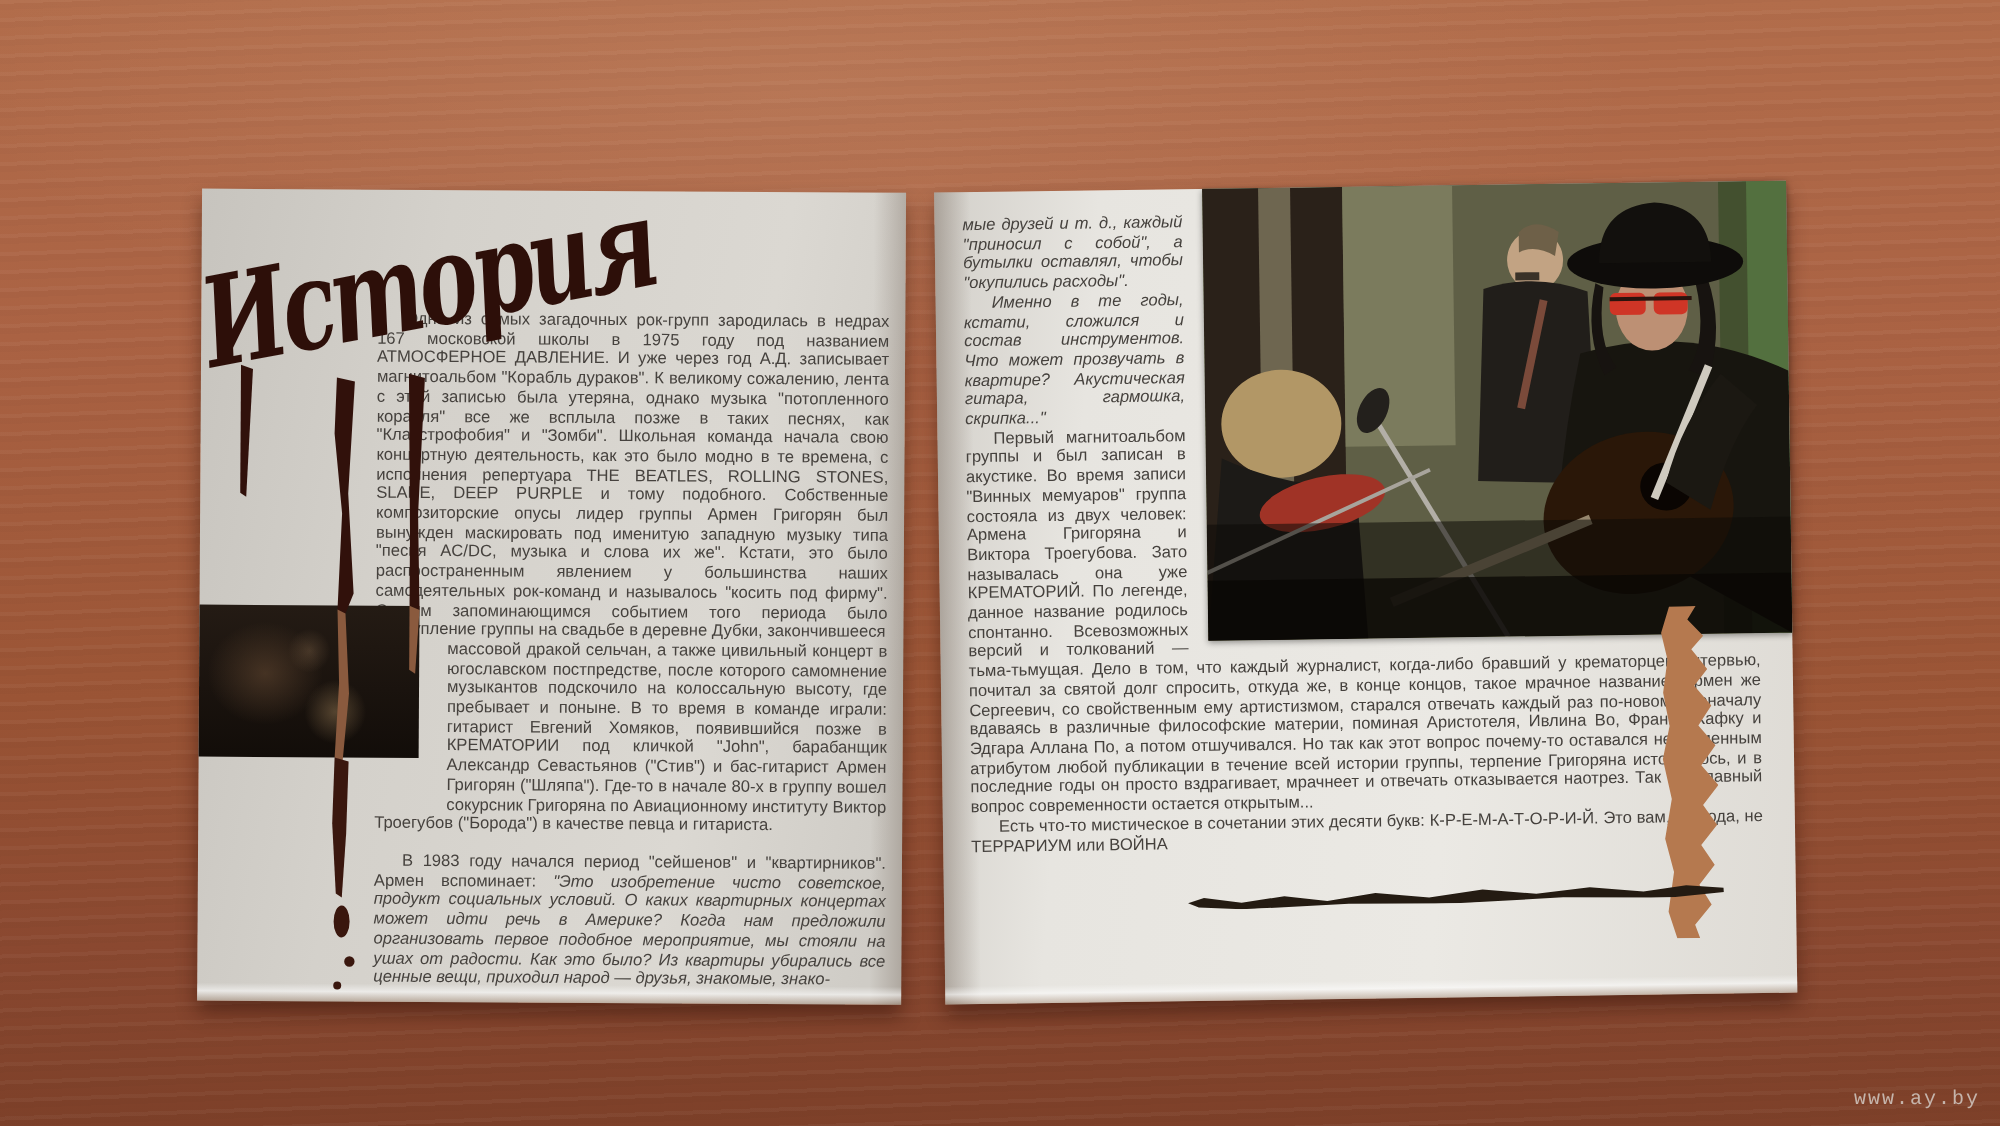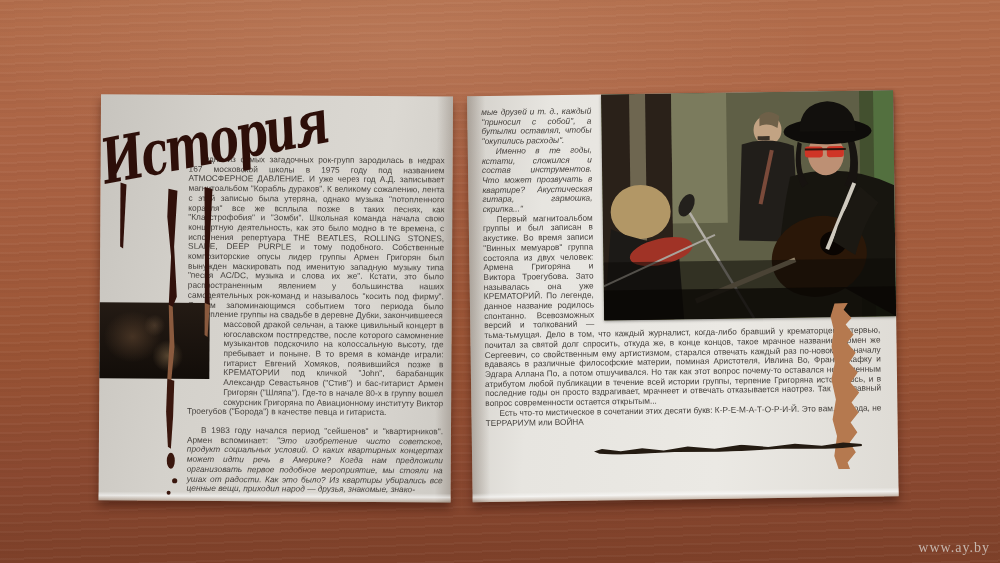--- a/index.html
+++ b/index.html
@@ -46,22 +46,22 @@
   .rtext p{margin:0;}
   .rtext .ind{text-indent:14px;}
   .photo-right{float:right;width:292px;height:226px;margin:-12px -16px 6px 10px;
     box-shadow:0 1px 3px rgba(0,0,0,0.4);position:relative;z-index:0;overflow:hidden;background:#5f5f46;}
   .v-stroke{position:absolute;right:38px;top:212px;width:30px;height:166px;background:#b5794f;z-index:4;
     clip-path:polygon(22% 0,66% 0,52% 4%,78% 9%,58% 13%,84% 19%,62% 24%,90% 30%,68% 36%,96% 42%,72% 48%,100% 54%,74% 60%,97% 66%,70% 72%,92% 78%,66% 84%,86% 90%,58% 96%,66% 100%,28% 100%,14% 92%,24% 80%,10% 70%,22% 58%,8% 46%,20% 36%,10% 26%,18% 16%,8% 8%);
     filter:drop-shadow(-3px 1px 0 rgba(25,16,10,0.85));}
   .h-stroke{position:absolute;left:122px;top:352px;width:268px;height:7px;background:#241b12;z-index:5;transform:rotate(-0.8deg);
     clip-path:polygon(0 45%,3% 12%,10% 52%,18% 15%,26% 58%,35% 10%,45% 52%,55% 6%,65% 48%,75% 12%,85% 52%,93% 16%,100% 42%,100% 72%,90% 100%,70% 78%,50% 100%,30% 82%,10% 100%,2% 78%);}
 
-  .watermark{position:absolute;right:10px;bottom:7px;font-family:Liberation Serif, serif;
-    font-size:14px;color:#d9d5d0;opacity:0.78;letter-spacing:1px;}
+  .watermark{position:absolute;right:10px;bottom:7px;font-family:Liberation Mono, monospace;
+    font-size:10px;color:#d9d5d0;opacity:0.78;letter-spacing:1px;}
 </style>
 </head>
 <body>
 
 <div class="scene">
   <div class="table-sheen"></div>
 
   <div class="spread">
 
     <div class="page page-left">

